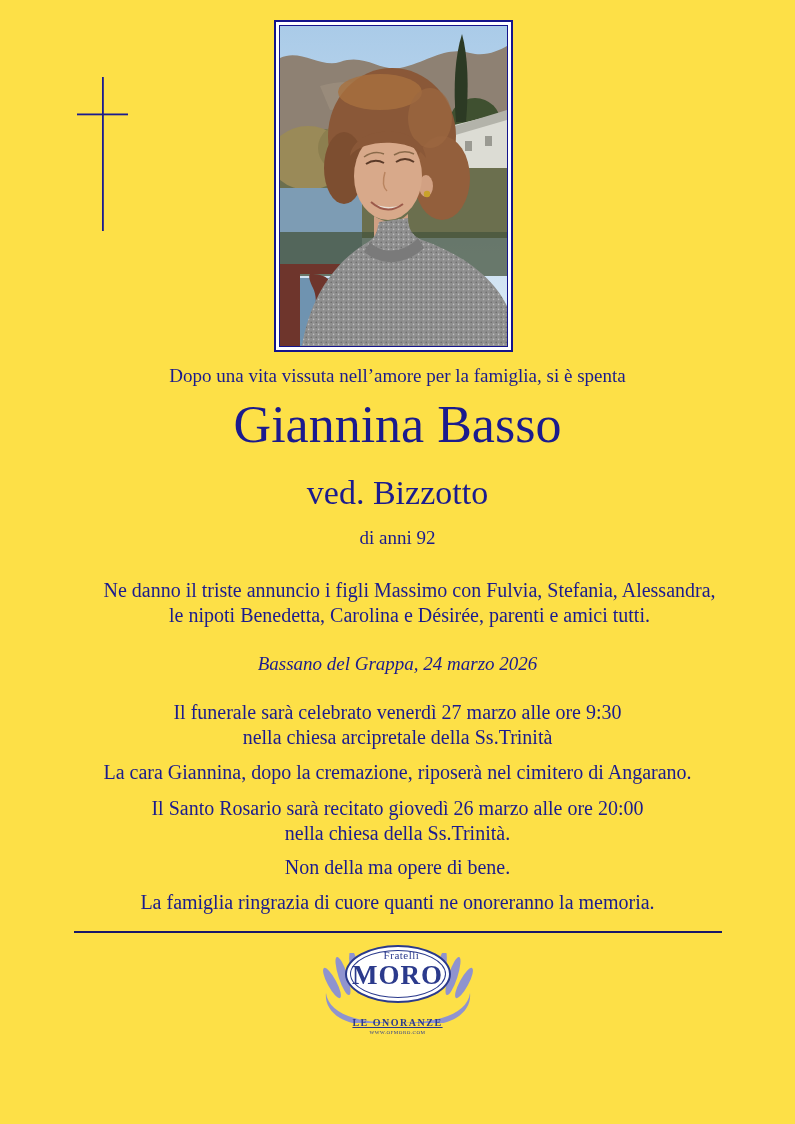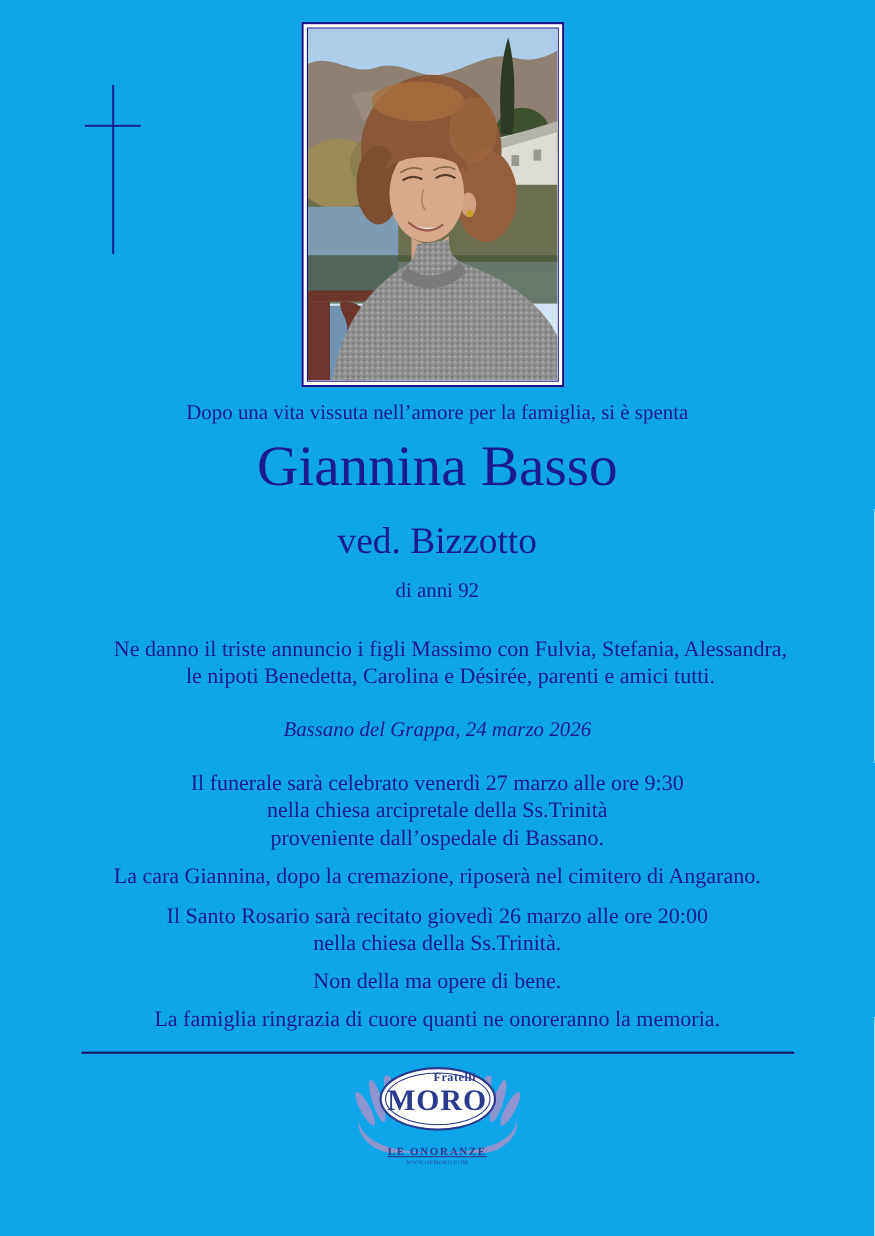--- a/index.html
+++ b/index.html
@@ -1,17 +1,17 @@
 <!DOCTYPE html>
 <html><head>
 <meta charset="utf-8">
 <style>
   html,body{margin:0;padding:0;background:#ffffff;}
   .page{
-    position:relative;width:795px;height:1124px;background:#0ea5e9;overflow:hidden;
+    position:relative;width:795px;height:1124px;background:#fde047;overflow:hidden;
     color:#1b1b8e;font-family:"Liberation Serif","DejaVu Serif",serif;text-align:center;
   }
   
   .cross{position:absolute;left:77px;top:77px;width:51px;height:154px;}
   
   .photo-frame{
     position:absolute;left:274px;top:20px;width:239px;height:332px;
     border:2px solid #14148c;padding:3px;box-sizing:border-box;background:#ffffff;
   }
   .photo-inner{width:100%;height:100%;border:1px solid #14148c;box-sizing:border-box;overflow:hidden;}
@@ -40,21 +40,21 @@
   .logo .hands{position:absolute;left:5px;top:8px;width:160px;height:70px;}
   .logo .oval{
     position:absolute;left:50%;top:0;transform:translateX(-50%);
     width:106px;height:58px;background:#ffffff;border:2px solid #2b3a8c;border-radius:50%;
     box-sizing:border-box;
   }
   .logo .oval-inner{
     position:absolute;left:3px;top:3px;right:3px;bottom:3px;
     border:1px solid #2b3a8c;border-radius:50%;
   }
-  .logo .fratelli{position:absolute;top:4px;left:16px;width:100%;font-size:11px;font-weight:bold;color:#2b3a8c;letter-spacing:0.5px;}
+  .logo .fratelli{position:absolute;top:4px;left:4px;width:100%;font-size:11px;font-weight:normal;color:#2b3a8c;letter-spacing:0.5px;}
   .logo .moro{position:absolute;top:15px;left:0;width:100%;font-size:27px;font-weight:bold;color:#2b3a8c;letter-spacing:1px;}
   .logo .onoranze{position:absolute;top:72px;left:0;width:100%;font-size:10px;font-weight:bold;letter-spacing:1.5px;color:#2b3a8c;text-decoration:underline;}
   .logo .logosite{position:absolute;top:85px;left:0;width:100%;font-size:5px;letter-spacing:0.5px;color:#2b3a8c;}
 </style>
 </head>
 <body>
 
 <div class="page">
 
   <svg class="cross" viewBox="0 0 51 154" aria-hidden="true">
@@ -142,21 +142,20 @@
       <span>le nipoti Benedetta, Carolina e Désirée, parenti e amici tutti.</span>
     </p>
 
     <p class="place-date">
       <span class="u">Bassano del Grappa, 24 marzo 2026</span>
     </p>
 
     <p class="body-text funeral">
       <span>Il funerale sarà celebrato venerdì 27 marzo alle ore 9:30</span><br>
       <span>nella chiesa arcipretale della Ss.Trinità</span><br>
-      <span>proveniente dall’ospedale di Bassano.</span>
     </p>
 
     <p class="body-text cremation">La cara Giannina, dopo la cremazione, riposerà nel cimitero di Angarano.</p>
 
     <p class="body-text rosary">
       <span>Il Santo Rosario sarà recitato giovedì 26 marzo alle ore 20:00</span><br>
       <span>nella chiesa della Ss.Trinità.</span>
     </p>
 
     <p class="body-text flowers">Non della ma opere di bene.</p>

